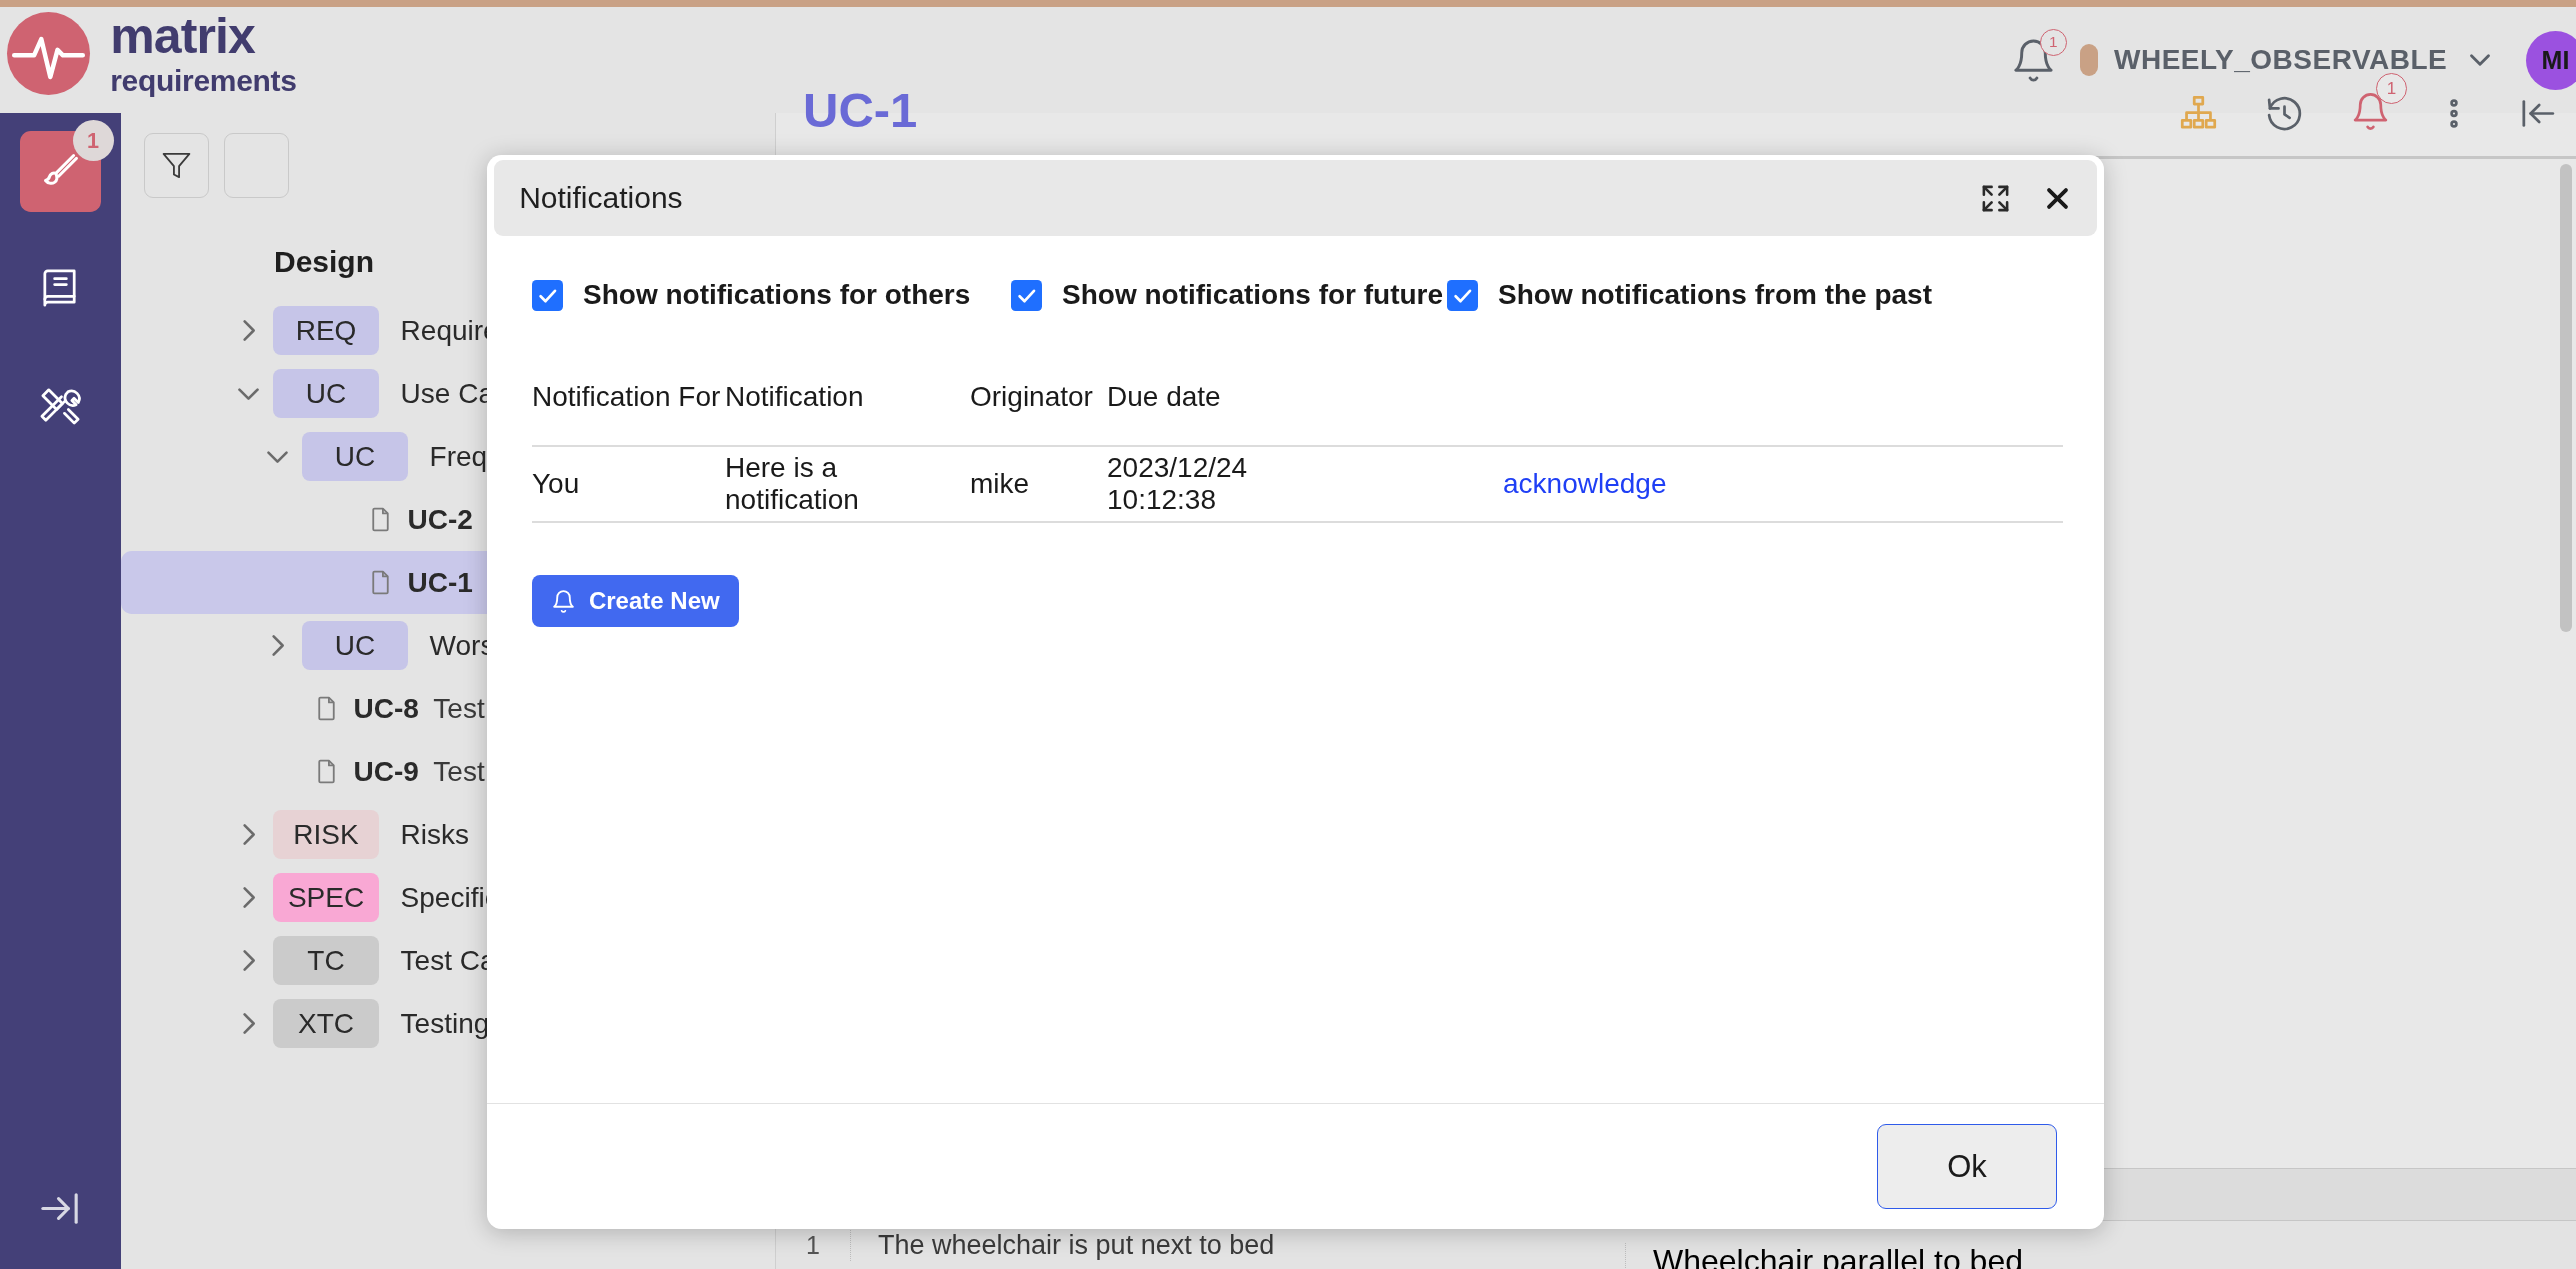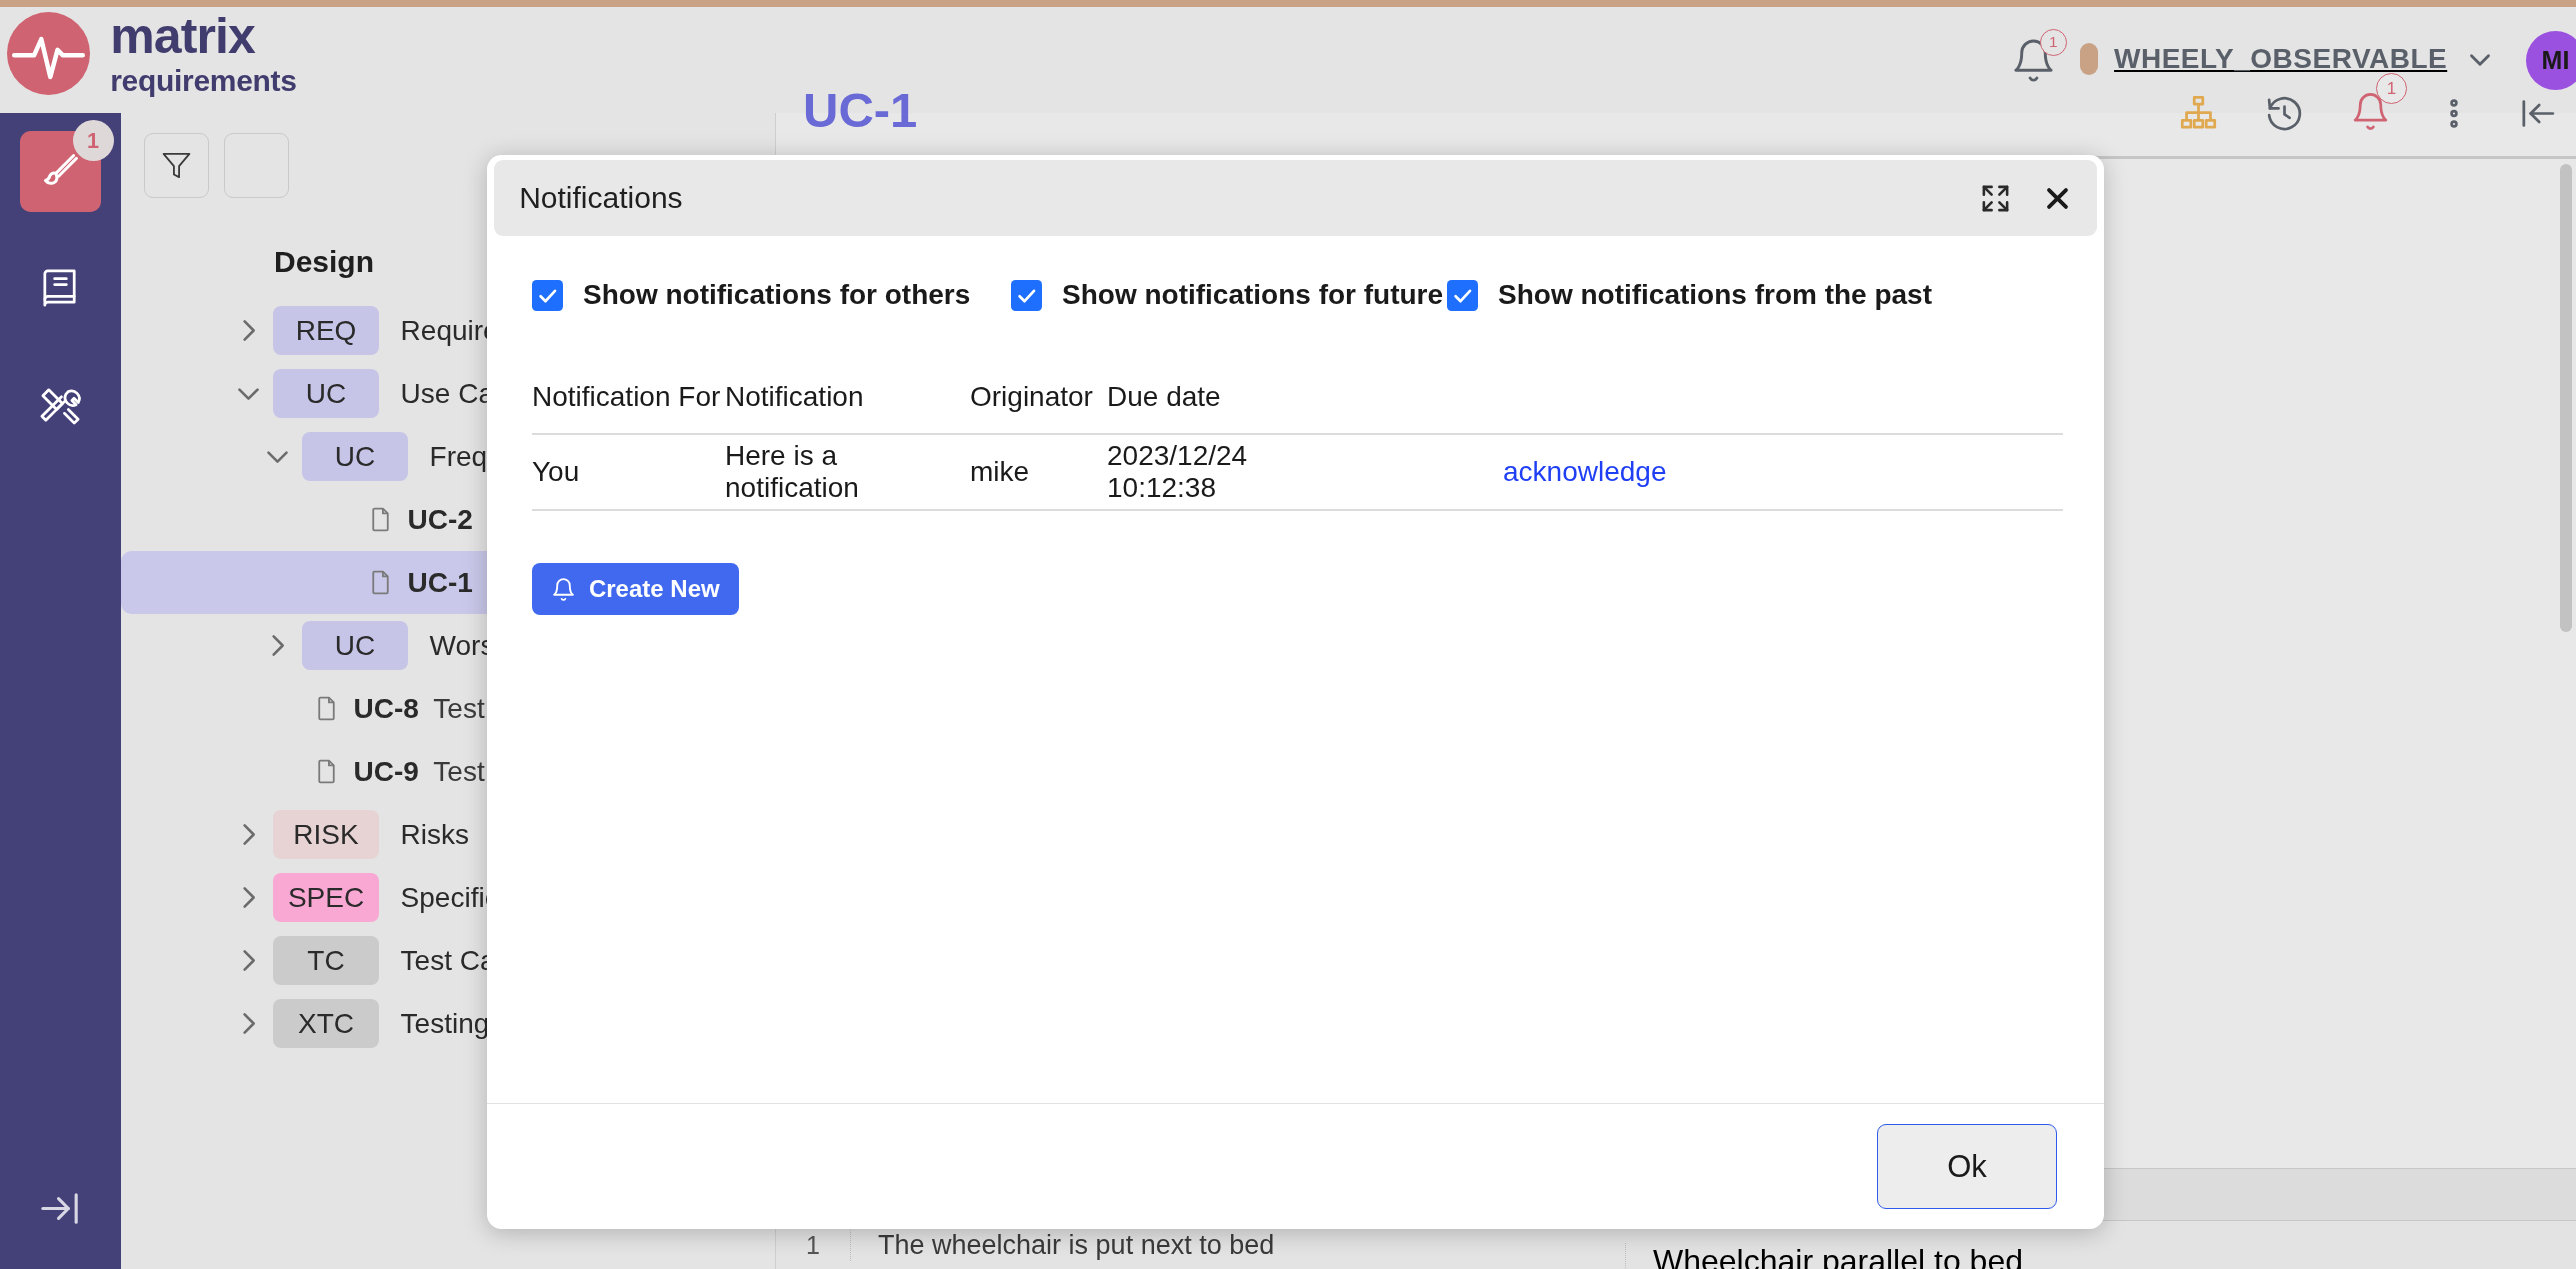--- a/index.html
+++ b/index.html
@@ -38,21 +38,21 @@
     display: flex; align-items: center; gap: 23.4px; padding-right: 9px;
   }
   .hdr-bell-wrap { position: relative; width: 47px; height: 47px; }
   .hdr-badge {
     position: absolute; top: -8px; right: -10px;
     width: 27px; height: 27px; border-radius: 50%;
     border: 1.8px solid #cf6371; color: #cf6371;
     font-size: 15.3px; display: flex; align-items: center; justify-content: center;
     background: #e4e4e4;
   }
-  #project-pill { display: flex; align-items: flex-start; gap: 16px; text-decoration: underline; }
+  #project-pill { display: flex; align-items: center; gap: 16px; }
   #project-dot { width: 18px; height: 32px; border-radius: 9px; background: #c9a185; }
   #project-name { font-size: 28px; font-weight: 700; color: #5a6069; letter-spacing: 0.5px; }
   #avatar {
     width: 59px; height: 59px; border-radius: 50%; background: #9b51e0;
     color: #1a1a1a; font-size: 25px; font-weight: 700;
     display: flex; align-items: center; justify-content: center;
     margin-left: 5.4px; margin-right: -18px;
   }
 
   
@@ -170,21 +170,21 @@
   .cb-group { display: flex; align-items: center; gap: 20px; }
   .cb-group.g1 { width: 479px; }
   .cb-group.g2 { width: 436px; }
   .cb-box {
     width: 31px; height: 31px; border-radius: 4.5px; background: #1f6fff;
     display: flex; align-items: center; justify-content: center;
   }
   .cb-label { font-size: 28px; font-weight: 700; color: #1a1a1a; white-space: nowrap; }
 
   #notif-table { margin-top: 70px; width: 1531px; }
-  #notif-head { display: flex; padding-bottom: 20px; border-bottom: 2.7px solid #dcdcdc; }
+  #notif-head { display: flex; padding-bottom: 32px; border-bottom: 2.7px solid #dcdcdc; }
   #notif-head div, #notif-row div { font-size: 28px; color: #1a1a1a; }
   .col1 { width: 193px; }
   .col2 { width: 245px; }
   .col3 { width: 137px; }
   .col4 { width: 236px; }
   #notif-row { display: flex; align-items: center; height: 76px; border-bottom: 2.7px solid #dcdcdc; }
   #notif-row .ack { color: #1f3ff5; font-size: 28px; margin-left: 160px; }
 
   #create-new-btn {
     margin-top: 52px; height: 52px; width: 207px; border-radius: 8px;

